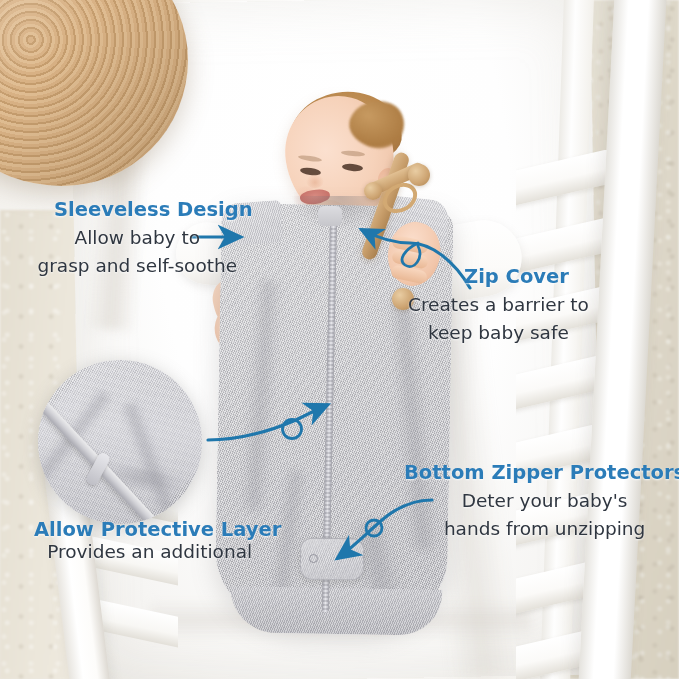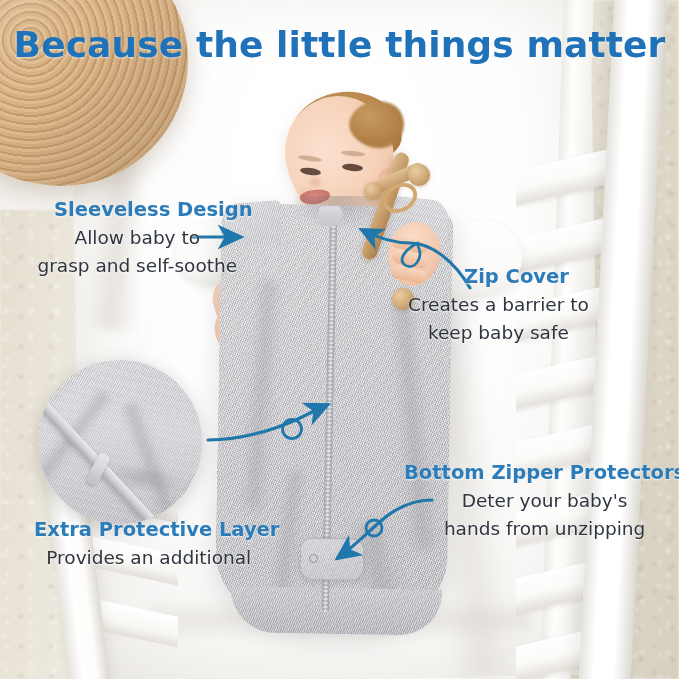--- a/index.html
+++ b/index.html
@@ -561,21 +561,21 @@
   .c-zipcover { left: 408px; top: 265px; text-align: left; }
   .c-zipcover .title { margin-left: 56px; }
   .c-zipcover .body  { margin-top: 6px; text-align: center; }
 
   .c-bottomzip { left: 404px; top: 461px; text-align: left; }
   .c-bottomzip .title { }
   .c-bottomzip .body  { margin-top: 6px; text-align: center; }
 
   .c-extralayer { left: 18px; top: 518px; text-align: left; }
   .c-extralayer .title { margin-left: 16px; }
-  .c-extralayer .body  { margin-top: 6px; text-align: center; }
+  .c-extralayer .body  { text-align: center; }
 </style>
 </head>
 <body>
 
 <div id="scene">
 
   <div class="photo-base"></div>
   <div class="carpet-right"></div>
   <div class="carpet-left"></div>
 
@@ -672,38 +672,37 @@
     <path d="M470,288 C455,262 432,243 410,243 C392,243 378,238 362,230" stroke="#1f77ac" stroke-width="3" fill="none" stroke-linecap="round" marker-end="url(#ah)"></path>
     <path d="M418,243 C404,250 398,260 405,265 C414,271 424,258 418,246" stroke="#1f77ac" stroke-width="2.7" fill="none" stroke-linecap="round"></path>
 
     <path d="M208,440 C238,440 268,432 296,420 C308,414 318,409 327,405" stroke="#1f77ac" stroke-width="3.2" fill="none" stroke-linecap="round" marker-end="url(#ah)"></path>
     <circle cx="292" cy="429" r="9.5" stroke="#1f77ac" stroke-width="2.8" fill="none"></circle>
 
     <path d="M432,500 C412,500 396,508 382,520 C368,532 352,548 338,558" stroke="#1f77ac" stroke-width="3.2" fill="none" stroke-linecap="round" marker-end="url(#ah)"></path>
     <circle cx="374" cy="528" r="8" stroke="#1f77ac" stroke-width="2.8" fill="none"></circle>
   </svg>
 
-  <div class="headline">Because the little things matter</div>
 
   <div class="callout c-zipcover">
     <div class="title">Zip Cover</div>
     <div class="body">Creates a barrier to</div>
     <div class="body">keep baby safe</div>
   </div>
 
   <div class="callout c-sleeveless">
     <div class="title">Sleeveless Design</div>
     <div class="body">Allow baby to</div>
     <div class="body">grasp and self-soothe</div>
   </div>
 
   <div class="callout c-bottomzip">
     <div class="title">Bottom Zipper Protectors</div>
     <div class="body">Deter your baby's</div>
     <div class="body">hands from unzipping</div>
   </div>
 
   <div class="callout c-extralayer">
-    <div class="title">Extra Protective Layer</div>
+    <div class="title">Allow Protective Layer</div>
     <div class="body">Provides an additional</div>
   </div>
 
 </div>
 
 </body></html>

